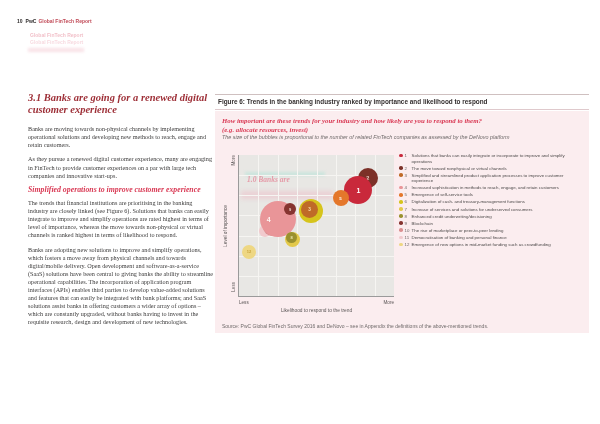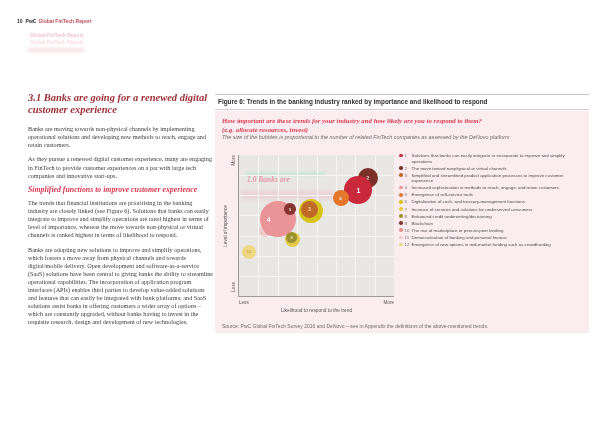--- a/index.html
+++ b/index.html
@@ -74,21 +74,21 @@
     <span class="pg">10</span><span class="brand">PwC</span><span class="rpt">Global FinTech Report</span>
   </div>
   <div class="ghost-h1">Global FinTech Report</div>
   <div class="ghost-h2">Global FinTech Report</div>
   <div class="ghost-h3"></div>
 
   <div class="article">
     <h1>3.1 Banks are going for a renewed digital customer experience</h1>
     <p>Banks are moving towards non-physical channels by implementing operational solutions and developing new methods to reach, engage and retain customers.</p>
     <p>As they pursue a renewed digital customer experience, many are engaging in FinTech to provide customer experiences on a par with large tech companies and innovative start-ups.</p>
-    <h2>Simplified functions to improve customer experience</h2>
+    <h2>Simplified operations to improve customer experience</h2>
     <p>The trends that financial institutions are prioritising in the banking industry are closely linked (see Figure 6). Solutions that banks can easily integrate to improve and simplify operations are rated highest in terms of level of importance, whereas the move towards non-physical or virtual channels is ranked highest in terms of likelihood to respond.</p>
     <p>Banks are adopting new solutions to improve and simplify operations, which fosters a move away from physical channels and towards digital/mobile delivery. Open development and software-as-a-service (SaaS) solutions have been central to giving banks the ability to streamline operational capabilities. The incorporation of application program interfaces (APIs) enables third parties to develop value-added solutions and features that can easily be integrated with bank platforms; and SaaS solutions assist banks in offering customers a wider array of options – which are constantly upgraded, without banks having to invest in the requisite research, design and development of new technologies.</p>
   </div>
 
   <div class="figure">
     <div class="fig-rule-top"></div>
     <div class="fig-title">Figure 6: Trends in the banking industry ranked by importance and likelihood to respond</div>
     <div class="fig-rule-mid"></div>
 
     <div class="fig-body">

